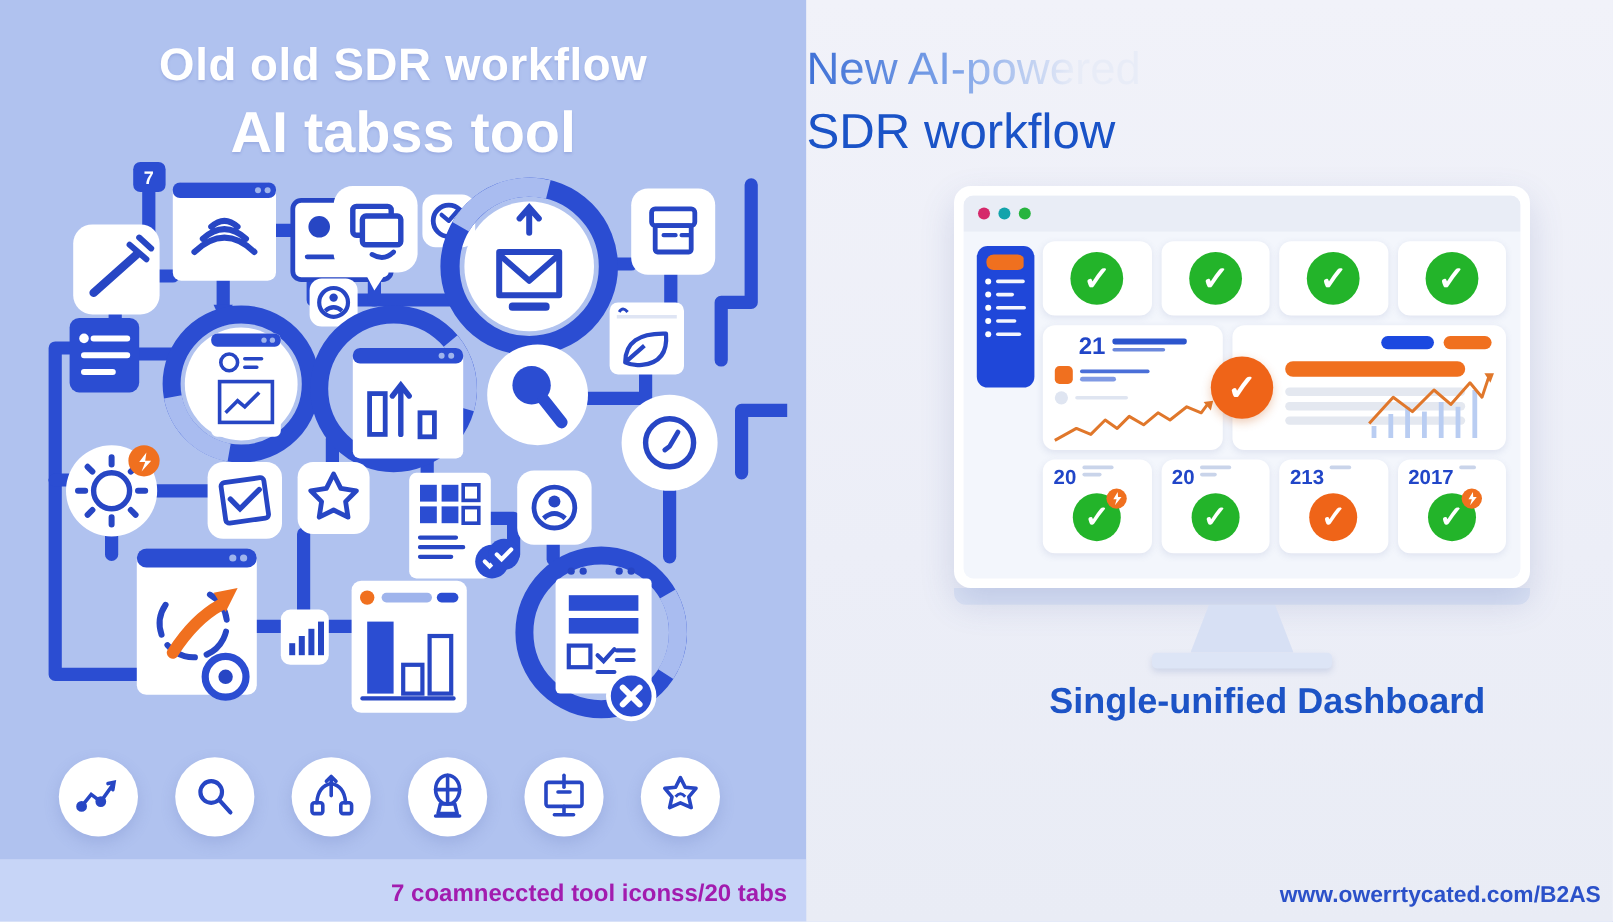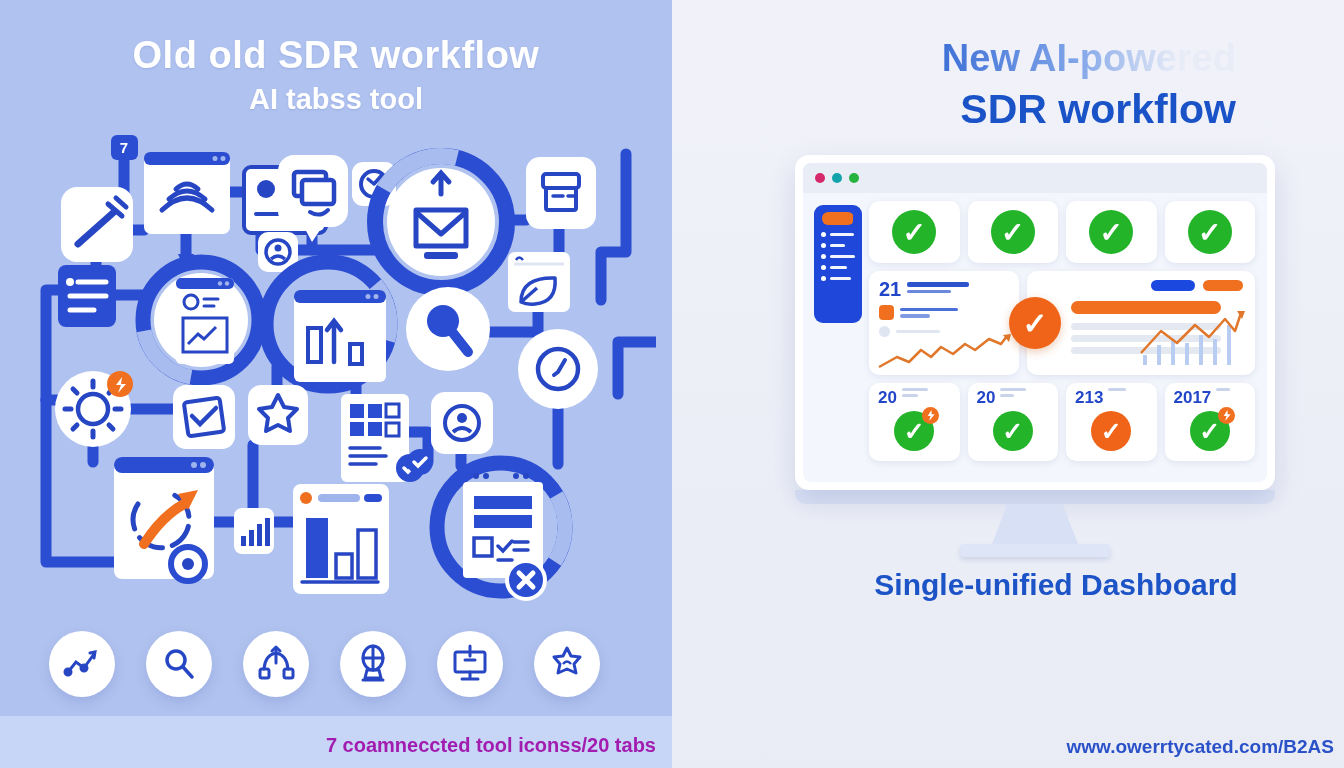--- a/index.html
+++ b/index.html
@@ -5,28 +5,28 @@
   html,body{margin:0;padding:0;}
   body{font-family:"Liberation Sans",sans-serif;}
   .canvas{position:relative;width:1344px;height:768px;overflow:hidden;background:#eef0f8;}
 
   
   .lp{position:absolute;left:0;top:0;width:672px;height:768px;background:#b0c2ef;}
   .lp-band{position:absolute;left:0;bottom:0;width:672px;height:52px;background:#c7d5f7;}
   .lp-title{position:absolute;left:0;top:30px;width:672px;text-align:center;color:#ffffff;
     font-weight:bold;line-height:1.32;text-shadow:0 1px 2px rgba(90,110,190,.25);}
   .lp-title .l1{font-size:38px;letter-spacing:.5px;}
-  .lp-title .l2{font-size:29px;}
+  .lp-title .l2{font-size:48px;}
   .lp-caption{position:absolute;left:0;top:734px;width:656px;text-align:right;
     color:#a21caf;font-size:20px;font-weight:bold;}
 
   
   .rp{position:absolute;left:672px;top:0;width:672px;height:768px;
     background:linear-gradient(180deg,#f1f2f9 0%,#ecEEf7 60%,#e9ecf5 100%);}
-  .rp-title{position:absolute;left:0;top:34px;width:564px;text-align:right;font-weight:bold;line-height:1.3;}
+  .rp-title{position:absolute;left:0;top:34px;width:564px;text-align:left;font-weight:normal;line-height:1.3;}
   .rp-title .l1{font-size:38px;background:linear-gradient(90deg,#3f71d6 0%,#7ea3e8 45%,#e8ecf7 80%);
     -webkit-background-clip:text;background-clip:text;color:transparent;}
   .rp-title .l2{font-size:41px;color:#1a53c7;display:block;}
   .rp-subtitle{position:absolute;left:0;top:568px;width:672px;text-align:center;
     color:#1c53c6;font-size:30px;font-weight:bold;padding-left:48px;}
   .rp-caption{position:absolute;left:0;top:736px;width:662px;text-align:right;
     color:#2b51c9;font-size:19px;font-weight:bold;}
 
   
   .monitor{position:absolute;left:123px;top:155px;width:480px;}
@@ -54,21 +54,21 @@
   .chk{border-radius:50%;display:flex;align-items:center;justify-content:center;
     color:#fff;font-weight:800;}
   .chk.green{background:#23b42a;} .chk.orange{background:#ef6418;}
   .big{width:44px;height:44px;font-size:28px;}
   .mid{width:40px;height:40px;font-size:25px;position:relative;}
   .badge{position:absolute;top:-4px;right:-5px;width:17px;height:17px;border-radius:50%;
     background:#f0701f;display:flex;align-items:center;justify-content:center;}
 
   .r2{height:104px;}
   .statcard{flex:none;width:150px;padding:8px 10px;box-sizing:border-box;position:relative;}
-  .stat-top{display:flex;align-items:flex-start;gap:6px;}
+  .stat-top{display:flex;align-items:flex-start;gap:6px;justify-content:center;}
   .stat-num{font-size:20px;font-weight:800;color:#2146c8;line-height:1;}
   .stat-lines .bl{background:#2c55cd;border-radius:2px;}
   .stat-row2{display:flex;align-items:center;gap:6px;margin-top:6px;}
   .o-chip{width:15px;height:15px;border-radius:4px;background:#f0701f;flex:none;}
   .g-cir{width:11px;height:11px;border-radius:50%;background:#dfe5f1;flex:none;}
   .thin{height:3.5px;border-radius:2px;}
   .blue-t{background:#4a6fd8;} .gray-t{background:#dfe5f1;}
   .stat-chart{position:absolute;left:6px;bottom:4px;}
 
   .widecard{flex:1;position:relative;padding:10px 12px;box-sizing:border-box;}

